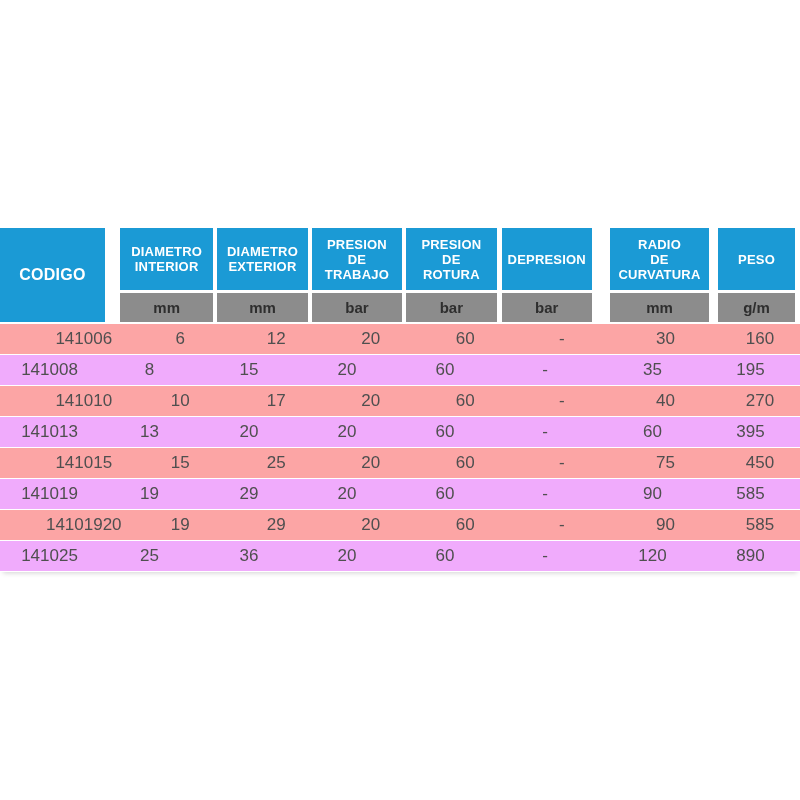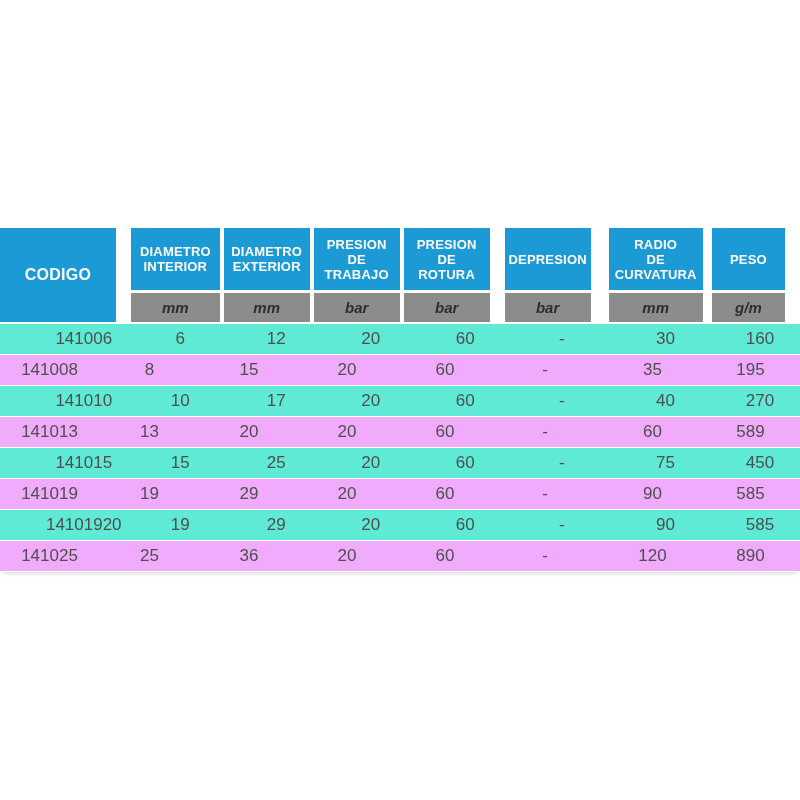--- a/index.html
+++ b/index.html
@@ -8,49 +8,49 @@
     font-family:"Liberation Sans","DejaVu Sans",sans-serif;
     -webkit-font-smoothing:antialiased;
   }
   .table-wrap{
     position:absolute;top:228px;left:0;width:800px;
     box-shadow:0 4px 5px -3px rgba(0,0,0,0.18);
   }
   
   .thead{display:flex;height:94px;margin-bottom:2px;}
   .codigo-cell{
-    width:116px;background:#1b9ad5;color:#ffffff;
+    width:105px;background:#1b9ad5;color:#ffffff;
     font-weight:bold;font-size:16px;letter-spacing:.3px;
     display:flex;align-items:center;justify-content:center;
   }
   .head-right{flex:1;display:flex;flex-direction:column;margin-left:4px;min-width:0;padding-left:11px;}
   .hrow{display:flex;height:62px;margin-bottom:3px;}
   .urow{display:flex;height:29px;}
   .hcell{
     background:#1b9ad5;color:#ffffff;font-weight:bold;
     font-size:13px;line-height:15px;letter-spacing:.2px;
     display:flex;align-items:center;justify-content:center;
     text-align:center;white-space:pre-line;
   }
   .ucell{
     background:#8c8c8c;color:#2e2e2e;font-weight:bold;font-size:15px;
-    display:flex;align-items:center;justify-content:center;font-style:italic;
+    display:flex;align-items:center;justify-content:center;
   }
   
   .cw-di{width:97px}.cw-de{width:94px}.cw-pt{width:94px}.cw-pr{width:94px}
   .cw-dep{width:94px}.cw-rc{width:103px}.cw-peso{width:80px}
   .cw-sliver{flex:1}
   
-  .ml4{margin-left:4px}.ml5{margin-left:15px}.ml9{margin-left:9px}.ml10{margin-left:18px}
+  .ml4{margin-left:4px}.ml5{margin-left:5px}.ml9{margin-left:9px}.ml10{margin-left:18px}
   
   .trow{
     display:flex;height:30px;border-bottom:1px solid #ffffff;
     font-size:17px;color:#4f4f4f;background:#f0abfc;
   }
-  .trow.alt{background:#5eead4;padding-left:36px;}
+  .trow.alt{background:#fca5a5;padding-left:36px;}
   .dcell{display:flex;align-items:center;justify-content:center;}
   .dc0{width:99px}.dc1{width:101px}.dc2{width:98px}.dc3{width:98px}
   .dc4{width:98px}.dc5{width:102px}.dc6{width:113px}.dc7{width:83px}
   .dfill{flex:1}
 </style>
 </head>
 <body>
 
 <div class="table-wrap">
 
@@ -125,21 +125,21 @@
   </div>
 
   <div class="trow">
     <div class="dcell dc0">141013</div>
     <div class="dcell dc1">13</div>
     <div class="dcell dc2">20</div>
     <div class="dcell dc3">20</div>
     <div class="dcell dc4">60</div>
     <div class="dcell dc5">-</div>
     <div class="dcell dc6">60</div>
-    <div class="dcell dc7">589</div>
+    <div class="dcell dc7">395</div>
     <div class="dfill"></div>
   </div>
 
   <div class="trow alt">
     <div class="dcell dc0">141015</div>
     <div class="dcell dc1">15</div>
     <div class="dcell dc2">25</div>
     <div class="dcell dc3">20</div>
     <div class="dcell dc4">60</div>
     <div class="dcell dc5">-</div>

